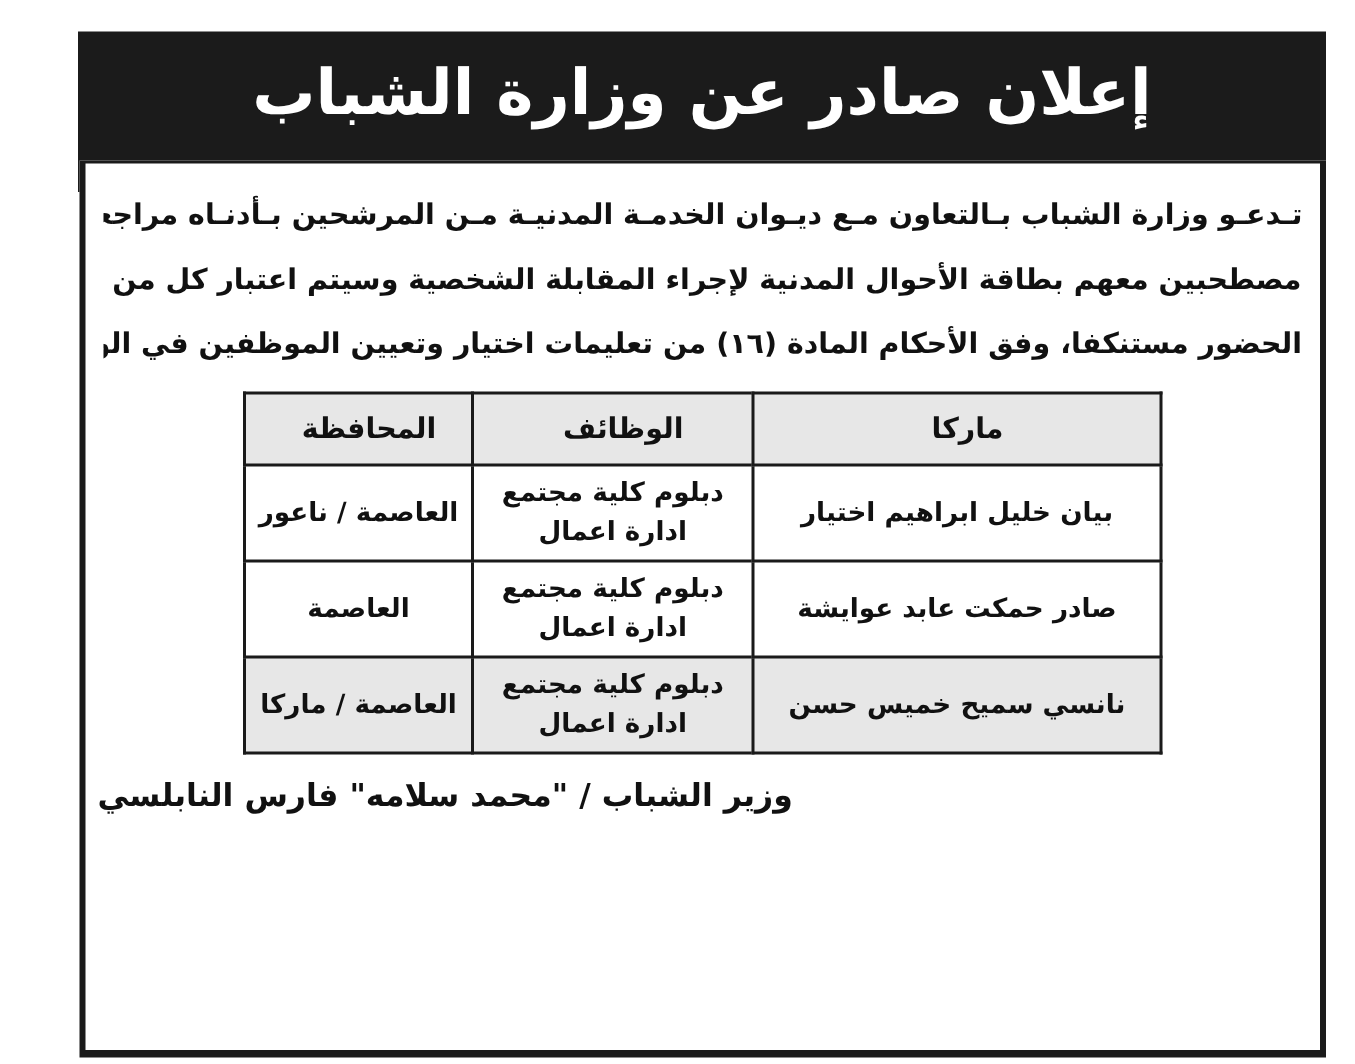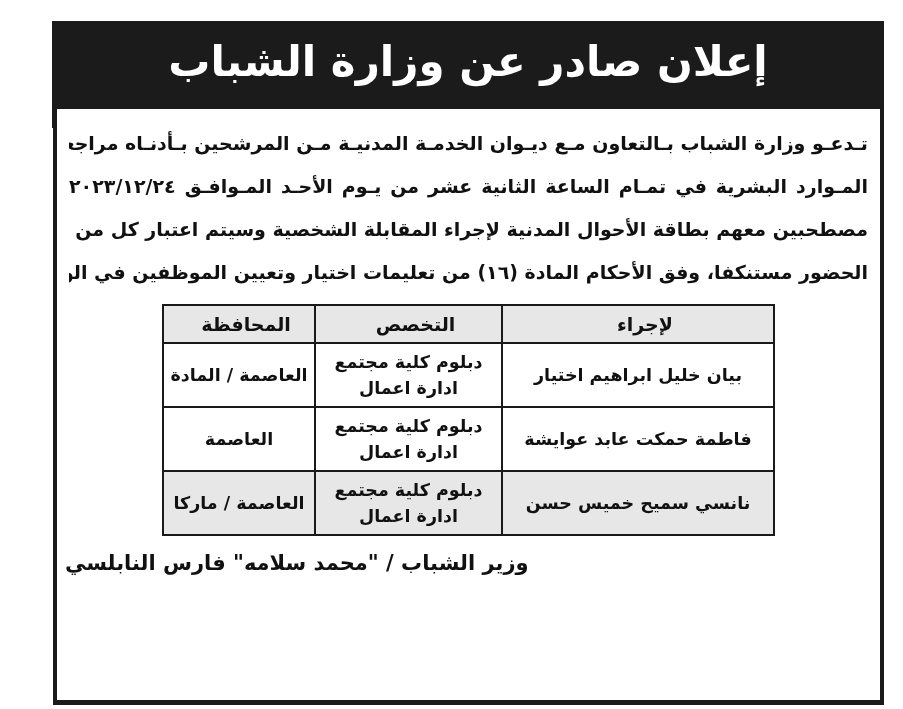--- a/index.html
+++ b/index.html
@@ -58,21 +58,21 @@
   table.candidates col.c-spec { width: 187px; }
   table.candidates col.c-gov  { width: 152px; }
   table.candidates th, table.candidates td {
     border: 2px solid #1a1a1a;
     text-align: center;
     vertical-align: middle;
     font-weight: bold;
     color: #111111;
   }
   table.candidates th {
-    height: 38px;
+    height: 48px;
     font-size: 19px;
     background: #e7e7e7;
     padding-left: 14px;
   }
   table.candidates td {
     height: 64px;
     font-size: 17.5px;
     white-space: pre-line;
     line-height: 26px;
   }
@@ -91,47 +91,46 @@
 <body>
 
 <div class="header-bar">
   <span>إعلان صادر عن وزارة الشباب</span>
 </div>
 
 <div class="content-box">
 
   <div class="para">
     <div class="line">تـدعـو وزارة الشباب بـالتعاون مـع ديـوان الخدمـة المدنيـة مـن المرشحين بـأدنـاه مراجعة</div>
-    <div class="line">المـوارد البشرية في تمـام الساعة الثانية عشر من يـوم الأحـد المـوافـق ٢٠٢٣/١٢/٢٤</div>
     <div class="line">مصطحبين معهم بطاقة الأحوال المدنية لإجراء المقابلة الشخصية وسيتم اعتبار كل من يتخلف عن</div>
     <div class="line">الحضور مستنكفا، وفق الأحكام المادة (١٦) من تعليمات اختيار وتعيين الموظفين في الوظائف الحكومية.</div>
   </div>
 
   <table class="candidates">
     <colgroup>
       <col class="c-name">
       <col class="c-spec">
       <col class="c-gov">
     </colgroup>
     <thead>
       <tr>
-        <th>لإجراء</th>
-        <th>التخصص</th>
+        <th>ماركا</th>
+        <th>الوظائف</th>
         <th>المحافظة</th>
       </tr>
     </thead>
     <tbody>
       <tr>
         <td>بيان خليل ابراهيم اختيار</td>
         <td>دبلوم كلية مجتمع
 ادارة اعمال</td>
-        <td>العاصمة / المادة</td>
+        <td>العاصمة / ناعور</td>
       </tr>
       <tr>
-        <td>فاطمة حمكت عابد عوايشة</td>
+        <td>صادر حمكت عابد عوايشة</td>
         <td>دبلوم كلية مجتمع
 ادارة اعمال</td>
         <td>العاصمة</td>
       </tr>
       <tr class="shaded">
         <td>نانسي سميح خميس حسن</td>
         <td>دبلوم كلية مجتمع
 ادارة اعمال</td>
         <td>العاصمة / ماركا</td>
       </tr>

